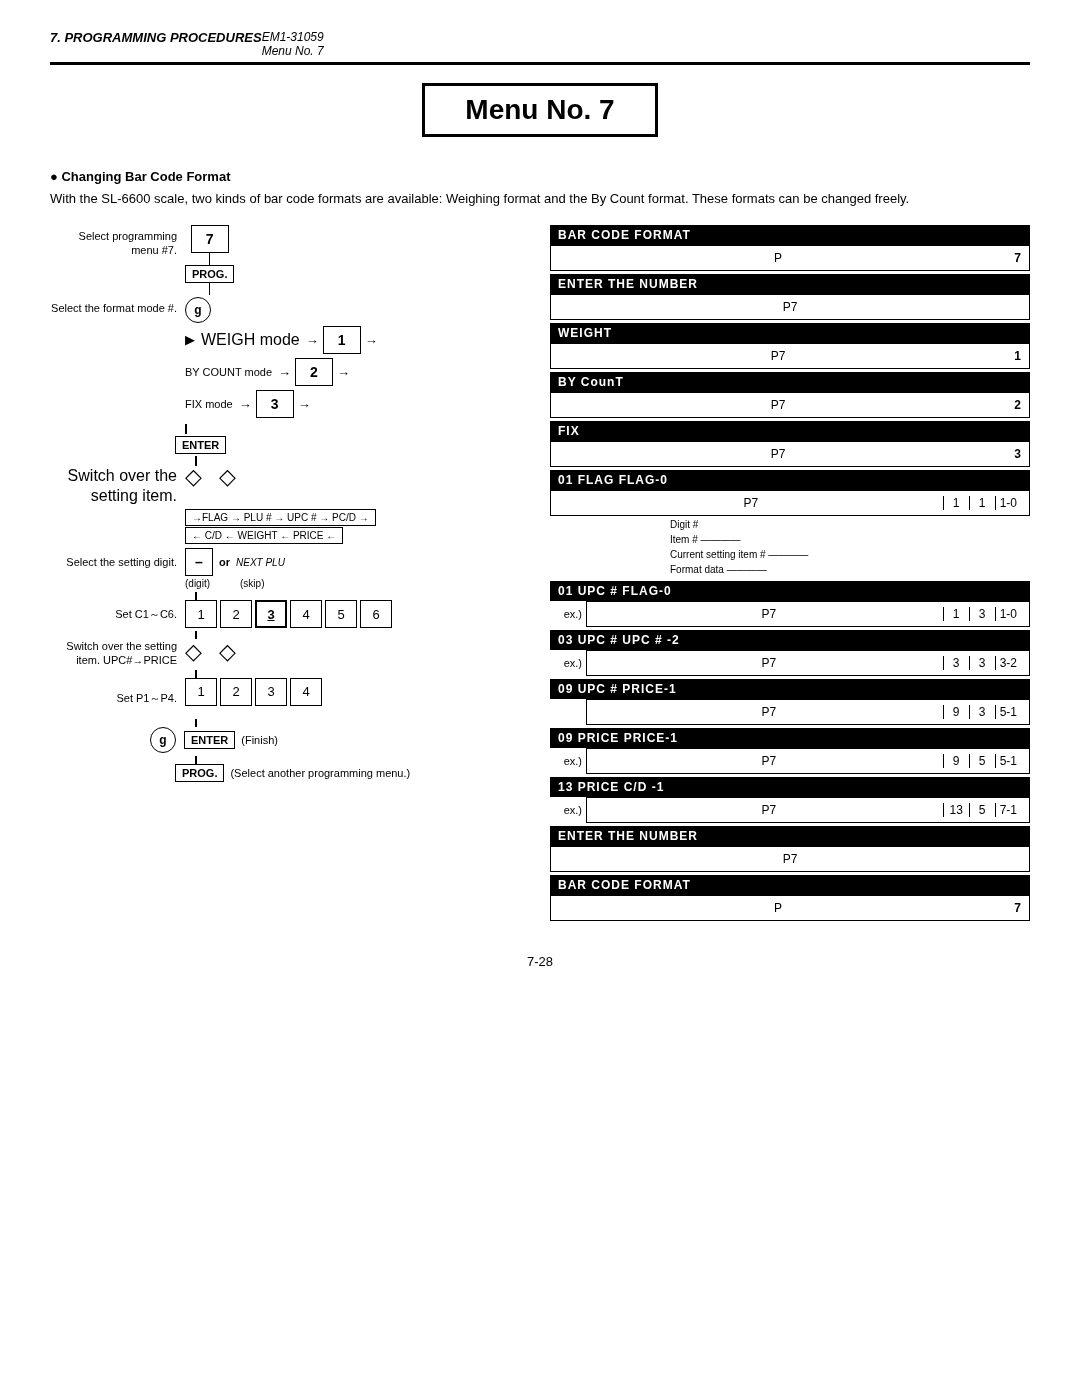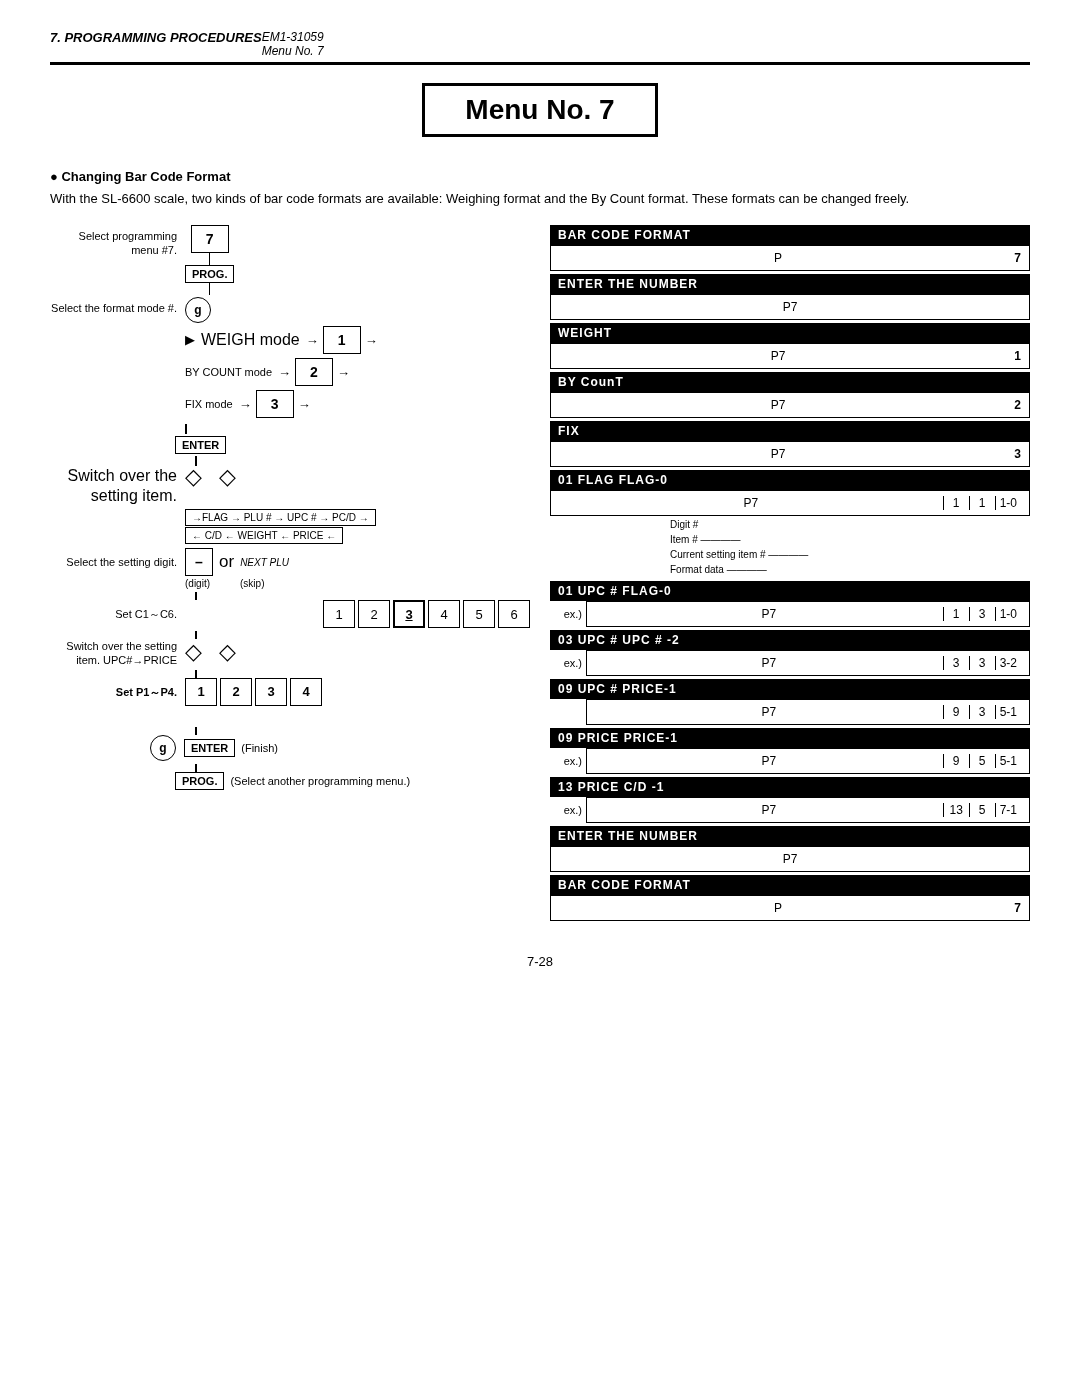--- a/index.html
+++ b/index.html
@@ -239,34 +239,34 @@
     
     <div style="margin-left:135px;font-size:10px;border:1px solid #000;padding:2px 6px;display:inline-block;margin-bottom:1px;">→FLAG → PLU # → UPC # → PC/D →</div>
     <br>
     <div style="margin-left:135px;font-size:10px;border:1px solid #000;padding:2px 6px;display:inline-block;margin-bottom:4px;">← C/D ← WEIGHT ← PRICE ←</div>
 
     
     <div style="display:flex;align-items:center;margin-bottom:2px;">
       <div class="fc-step-label">Select the setting digit.</div>
       <div style="display:flex;align-items:center;gap:6px;">
         <div class="fc-box" style="min-width:28px;">–</div>
-        <span style="font-size:17px;">or</span>
+        <span style="font-size:11px;font-weight:bold;">or</span>
         <div style="display:flex;flex-direction:column;align-items:center;font-style:italic;">
           <div style="font-size:10px;">NEXT PLU</div>
         </div>
       </div>
     </div>
     <div style="display:flex;margin-left:135px;gap:30px;font-size:10px;margin-bottom:3px;">
       <span>(digit)</span>
       <span>(skip)</span>
     </div>
     <div style="width:1.5px;height:8px;background:#000;margin-left:145px;"></div>
 
     
-    <div style="display:flex;align-items:center;margin-bottom:3px;justify-content:space-between;">
+    <div style="display:flex;align-items:center;margin-bottom:3px;">
       <div class="fc-step-label">Set C1～C6.</div>
       <div style="display:flex;gap:3px;">
         <div class="fc-num-box">1</div>
         <div class="fc-num-box">2</div>
         <div class="fc-num-box selected" style="font-weight:bold;text-decoration:underline;">3</div>
         <div class="fc-num-box">4</div>
         <div class="fc-num-box">5</div>
         <div class="fc-num-box">6</div>
       </div>
     </div>
@@ -276,21 +276,21 @@
     <div style="display:flex;align-items:center;margin-bottom:2px;">
       <div class="fc-step-label">Switch over the setting item. UPC#→PRICE</div>
       <div style="display:flex;align-items:center;gap:10px;">
         <span class="diamond"></span>
         <span class="diamond"></span>
       </div>
     </div>
     <div style="width:1.5px;height:8px;background:#000;margin-left:145px;"></div>
 
     
-    <div style="display:flex;align-items:center;margin-bottom:21px;font-weight:bold;">
+    <div style="display:flex;align-items:flex-end;margin-bottom:13px;">
       <div class="fc-step-label">Set P1～P4.</div>
       <div style="display:flex;gap:3px;">
         <div class="fc-num-box">1</div>
         <div class="fc-num-box">2</div>
         <div class="fc-num-box">3</div>
         <div class="fc-num-box">4</div>
       </div>
     </div>
     <div style="width:1.5px;height:8px;background:#000;margin-left:145px;"></div>
 

